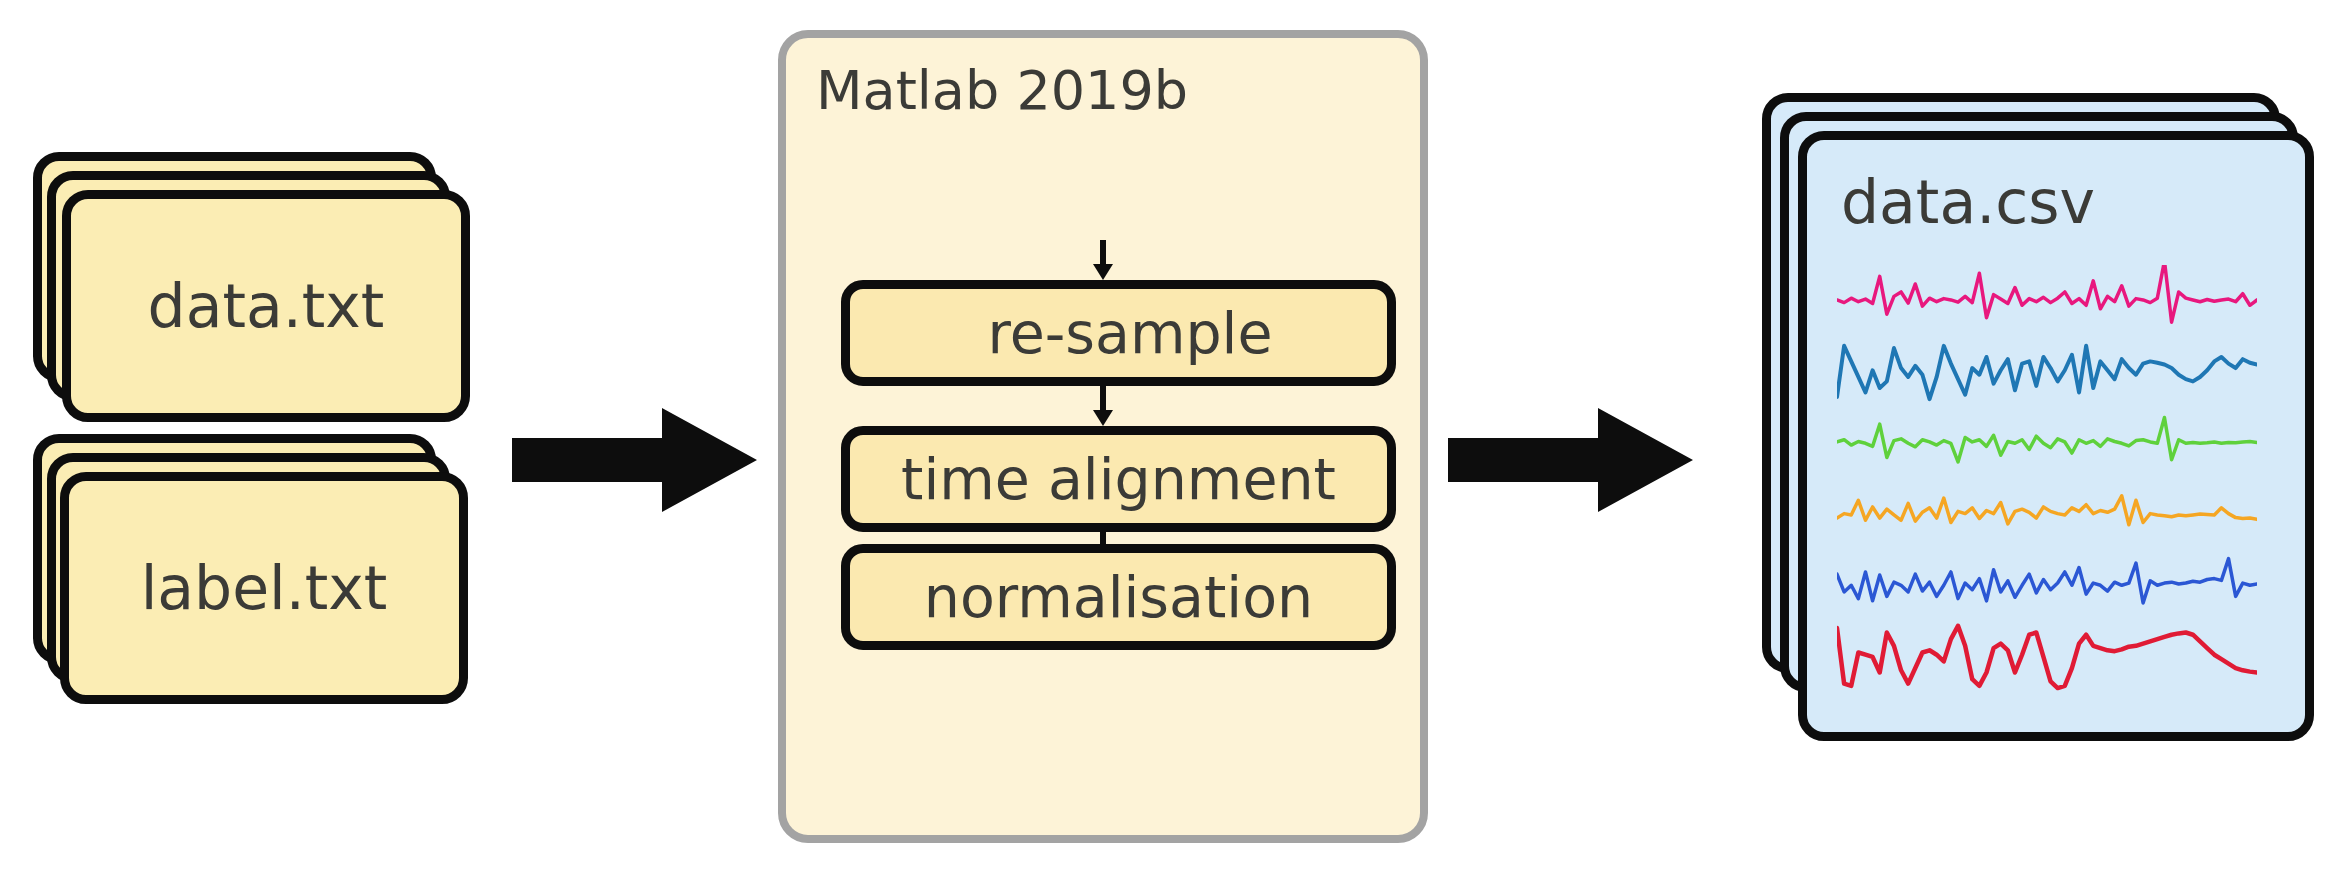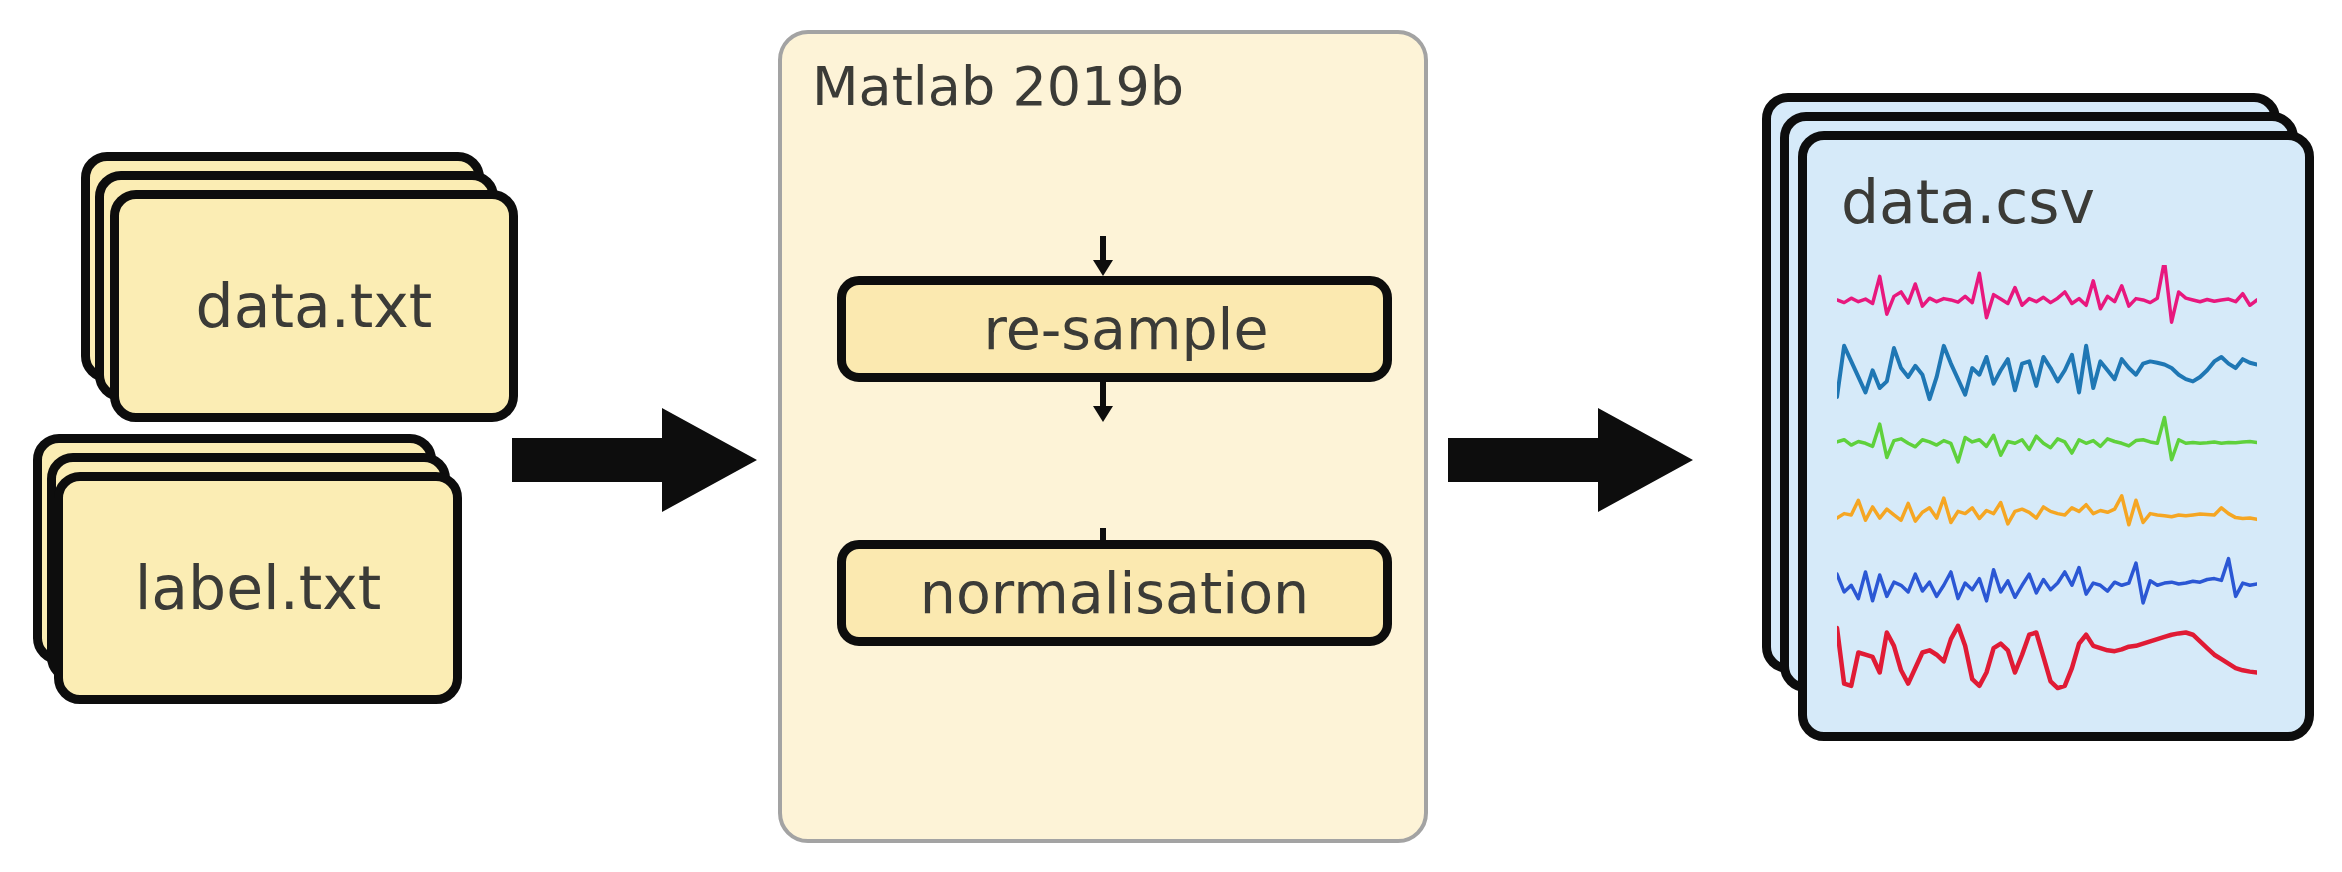--- a/index.html
+++ b/index.html
@@ -51,21 +51,21 @@
   }
 
   
   #matlab-panel {
     position: absolute;
     left: 778px;
     top: 30px;
     width: 650px;
     height: 813px;
     box-sizing: border-box;
-    border: 4px solid #a3a3a3;
+    border: 8px solid #a3a3a3;
     border-radius: 30px;
     background: #fdf3d7;
   }
   #matlab-title {
     position: absolute;
     left: 30px;
     top: 26px;
     font-size: 54px;
     color: #3b3b37;
     line-height: 1;
@@ -112,32 +112,32 @@
     top: 125px;
     width: 420px;
     height: 430px;
   }
 </style>
 </head>
 <body>
 
 <div class="stage">
 
-  <div class="stack" style="left:0px; top:0px; width:480px; height:420px;margin-left:48px;">
+  <div class="stack" style="left:0px; top:0px; width:480px; height:420px;">
     <div class="card" style="left:33px; top:152px; width:403px; height:230px;"></div>
     <div class="card" style="left:47px; top:171px; width:403px; height:230px;"></div>
     <div class="card" style="left:62px; top:190px; width:408px; height:232px;">
       <div class="card-label txt-front-label">data.txt</div>
     </div>
   </div>
 
   <div class="stack" style="left:0px; top:0px; width:480px; height:420px;">
     <div class="card" style="left:33px; top:434px; width:403px; height:230px;"></div>
     <div class="card" style="left:47px; top:453px; width:403px; height:230px;"></div>
-    <div class="card" style="left:54px; top:472px; width:408px; height:232px;">
+    <div class="card" style="left:60px; top:472px; width:408px; height:232px;">
       <div class="card-label txt-front-label">label.txt</div>
     </div>
   </div>
 
   <svg class="big-arrow" style="left:512px; top:400px;" width="250" height="120" viewBox="0 0 250 120">
     <polygon points="0,38 150,38 150,8 245,60 150,112 150,82 0,82" fill="#0d0d0d"></polygon>
   </svg>
 
   <div id="matlab-panel">
     <div id="matlab-title">Matlab 2019b</div>
@@ -150,20 +150,23 @@
 
     <div class="step-box" style="top:242px;padding-left:23px;">
       <span class="step-label">re-sample</span>
     </div>
 
     <svg class="step-arrow" style="top:348px;" viewBox="0 0 30 40">
       <line x1="15" y1="0" x2="15" y2="28" stroke="#0d0d0d" stroke-width="6"></line>
       <polygon points="15,40 5,24 25,24" fill="#0d0d0d"></polygon>
     </svg>
 
+    <div class="step-box" style="top:388px;">
+      <span class="step-label">time alignment</span>
+    </div>
 
     <svg class="step-arrow" style="top:494px;" viewBox="0 0 30 40">
       <line x1="15" y1="0" x2="15" y2="28" stroke="#0d0d0d" stroke-width="6"></line>
       <polygon points="15,40 5,24 25,24" fill="#0d0d0d"></polygon>
     </svg>
 
     <div class="step-box" style="top:506px;">
       <span class="step-label">normalisation</span>
     </div>
   </div>

